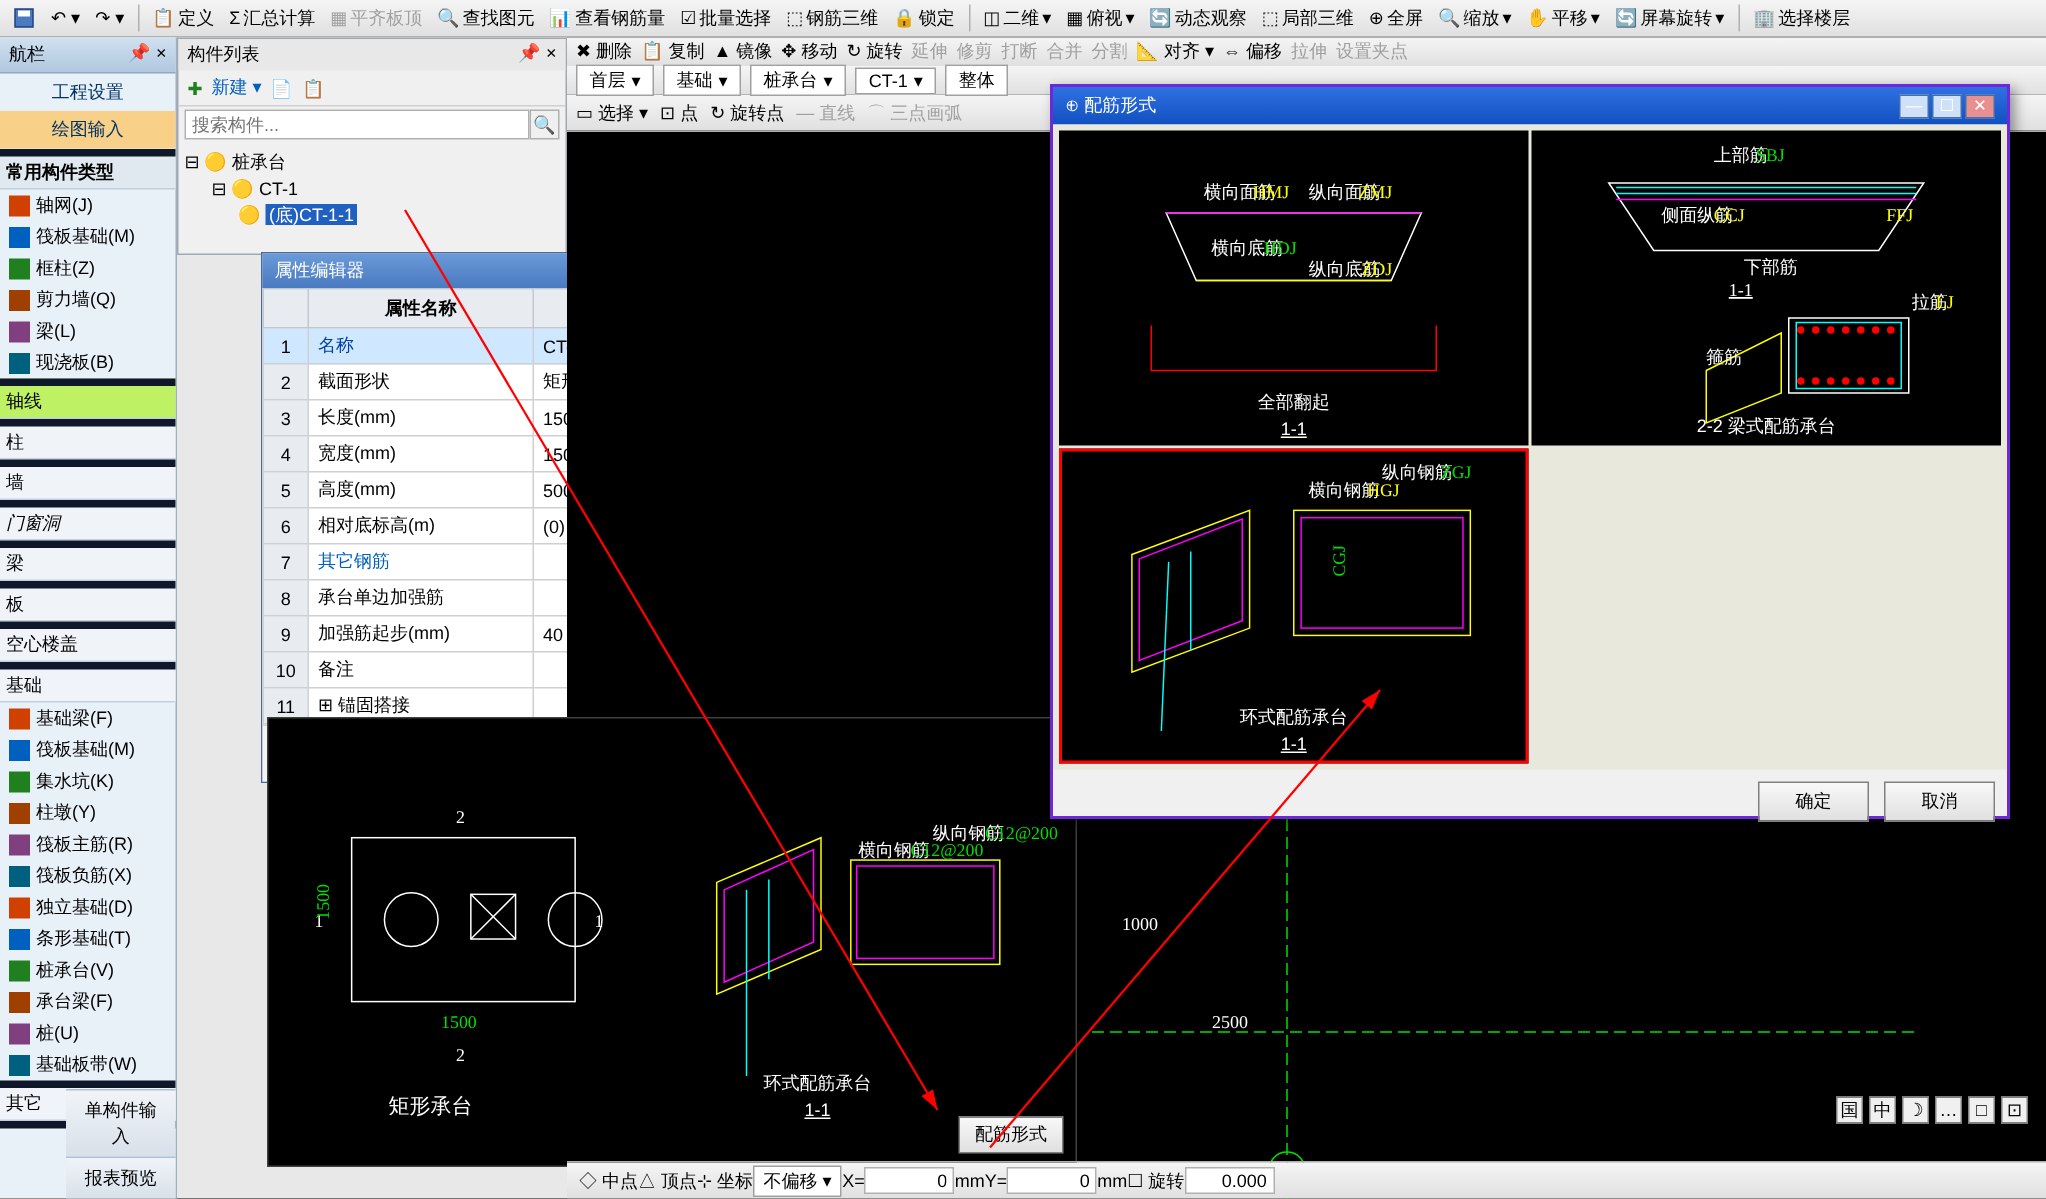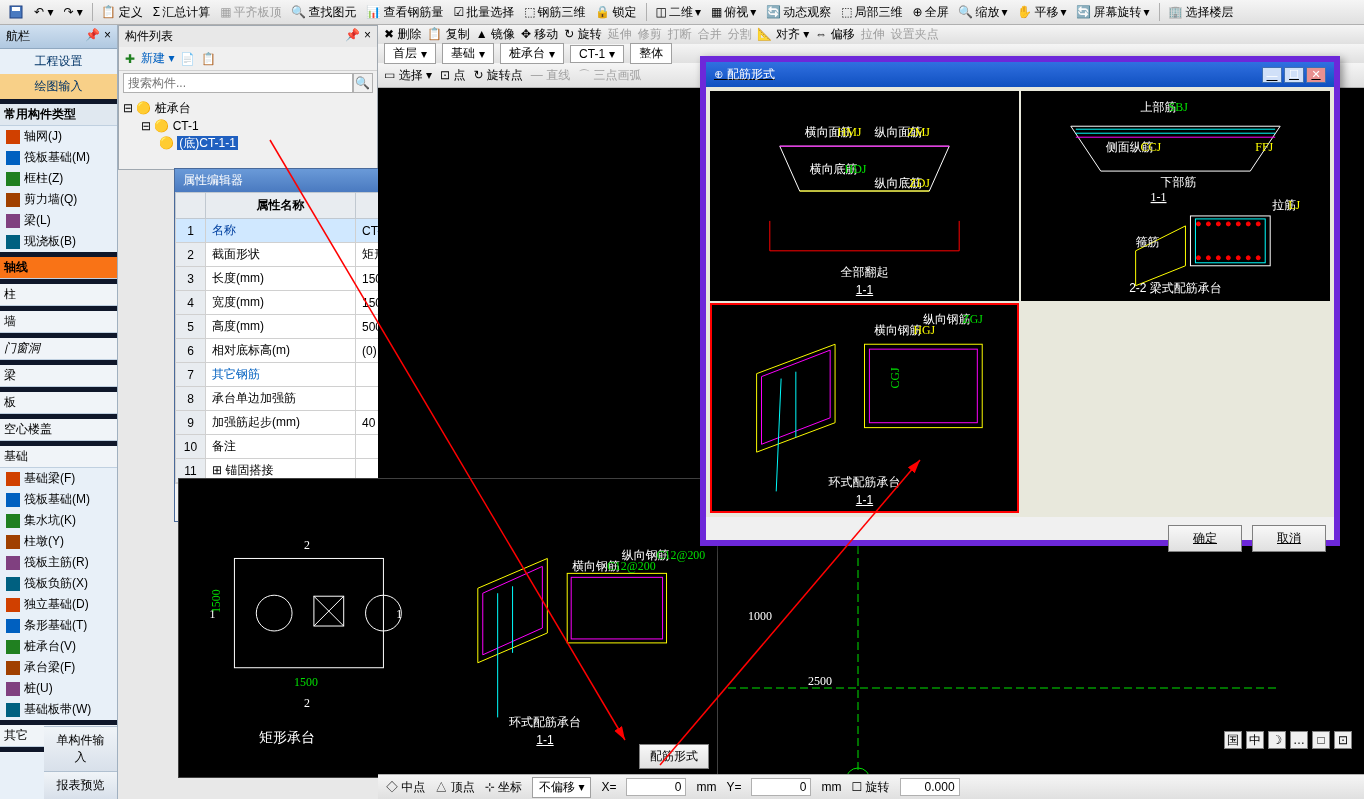--- a/index.html
+++ b/index.html
@@ -56,35 +56,35 @@
 .drop { border: 1px solid #a0a0a0; background: #fff; padding: 1px 8px; display: inline-flex; align-items: center; gap: 4px; }
 .sub-toolbar { height: 25px; background: linear-gradient(#f5f5f5, #e0e0e0); border-bottom: 1px solid #b0b0b0; display: flex; align-items: center; padding: 0 6px; gap: 8px; color: #a0a0a0; }
 .sub-toolbar .active { color: #000; }
 
 
 .preview-area { position: absolute; left: 178px; top: 478px; width: 540px; height: 300px; background: #000; border: 1px solid #404040; }
 .shape-label { position: absolute; color: #fff; font-size: 14px; }
 .btn-config { position: absolute; right: 8px; bottom: 8px; background: linear-gradient(#f8f8f8, #e0e0e0); border: 1px solid #808080; padding: 3px 10px; }
 
 
-.rebar-dlg { position: absolute; left: 700px; top: 56px; width: 640px; height: 490px; background: #f0f0f0; border: 6px solid #6d28d9; box-shadow: 3px 3px 8px rgba(0,0,0,0.4); z-index: 100; text-decoration: underline; }
+.rebar-dlg { position: absolute; left: 700px; top: 56px; width: 640px; height: 490px; background: #f0f0f0; border: 2px solid #6d28d9; box-shadow: 3px 3px 8px rgba(0,0,0,0.4); z-index: 100; }
 .dlg-title { background: linear-gradient(#3070e0, #1050c0); color: #fff; padding: 4px 8px; display: flex; justify-content: space-between; align-items: center; }
 .dlg-ctrls { display: flex; gap: 2px; }
 .dlg-ctrl { width: 20px; height: 16px; background: #d0e0f8; border: 1px solid #4070b0; display: flex; align-items: center; justify-content: center; font-size: 11px; }
 .dlg-ctrl.close { background: #e89090; }
 .dlg-body { display: grid; grid-template-columns: 1fr 1fr; grid-template-rows: 210px 210px; gap: 2px; padding: 4px; background: #e8e8dc; }
 .dlg-cell { background: #000; position: relative; }
 .dlg-cell.selected { border: 2px solid #ff0000; }
 .cell-label { position: absolute; bottom: 4px; left: 50%; transform: translateX(-50%); color: #fff; font-size: 14px; text-align: center; margin-top: 12px; }
 .cell-sub { font-size: 12px; color: #fff; }
 .dlg-footer { padding: 8px; display: flex; justify-content: flex-end; gap: 10px; }
 .dlg-btn { background: linear-gradient(#f8f8f8, #e0e0e0); border: 1px solid #808080; padding: 4px 24px; }
 
 
-.status-bar { position: absolute; bottom: 0; left: 378px; right: 0; height: 25px; background: linear-gradient(#f5f5f5, #e0e0e0); border-top: 1px solid #b0b0b0; display: flex; align-items: center; padding: 0 8px; gap: 10px; }
+.status-bar { position: absolute; bottom: 0; left: 378px; right: 0; height: 25px; background: linear-gradient(#f5f5f5, #e0e0e0); border-top: 1px solid #b0b0b0; display: flex; align-items: center; padding: 0 8px; }
 .status-input { border: 1px solid #b0b0b0; width: 60px; padding: 1px 4px; text-align: right; }
 .status-drop { border: 1px solid #a0a0a0; padding: 1px 6px; background: #fff; }
 
 .coord-readout { position: absolute; right: 10px; bottom: 35px; display: flex; gap: 4px; }
 .coord-readout span { background: #f0f0f0; border: 1px solid #808080; width: 18px; height: 18px; display: flex; align-items: center; justify-content: center; }
 
 
 .arrow { position: absolute; pointer-events: none; z-index: 200; }
 
 svg text { font-family: SimSun; }
@@ -134,21 +134,21 @@
     <div class="nav-group-hdr">常用构件类型</div>
     <div id="nav-g1">
         <div class="nav-item"><span class="ico" style="background:#d04000"></span>轴网(J)</div>
         <div class="nav-item"><span class="ico" style="background:#0060c0"></span>筏板基础(M)</div>
         <div class="nav-item"><span class="ico" style="background:#208020"></span>框柱(Z)</div>
         <div class="nav-item"><span class="ico" style="background:#a04000"></span>剪力墙(Q)</div>
         <div class="nav-item"><span class="ico" style="background:#804080"></span>梁(L)</div>
         <div class="nav-item"><span class="ico" style="background:#006080"></span>现浇板(B)</div>
       </div>
     <div id="nav-simple">
-        <div class="nav-group-hdr" style="font-weight: bold; background: #f97316;">轴线</div>
+        <div class="nav-group-hdr" style="font-weight: normal; background: #bef264;">轴线</div>
         <div class="nav-group-hdr" style="font-weight: normal; background: rgb(240, 244, 248);">柱</div>
         <div class="nav-group-hdr" style="font-weight: normal; background: rgb(240, 244, 248);">墙</div>
         <div class="nav-group-hdr" style="font-weight: normal; background: rgb(240, 244, 248); font-style: italic;">门窗洞</div>
         <div class="nav-group-hdr" style="font-weight: normal; background: rgb(240, 244, 248);">梁</div>
         <div class="nav-group-hdr" style="font-weight: normal; background: rgb(240, 244, 248);">板</div>
         <div class="nav-group-hdr" style="font-weight: normal; background: rgb(240, 244, 248);">空心楼盖</div>
         <div class="nav-group-hdr" style="font-weight: normal; background: rgb(240, 244, 248);">基础</div>
       </div>
     <div id="nav-g2">
         <div class="nav-item"><span class="ico" style="background:#d04000"></span>基础梁(F)</div>

